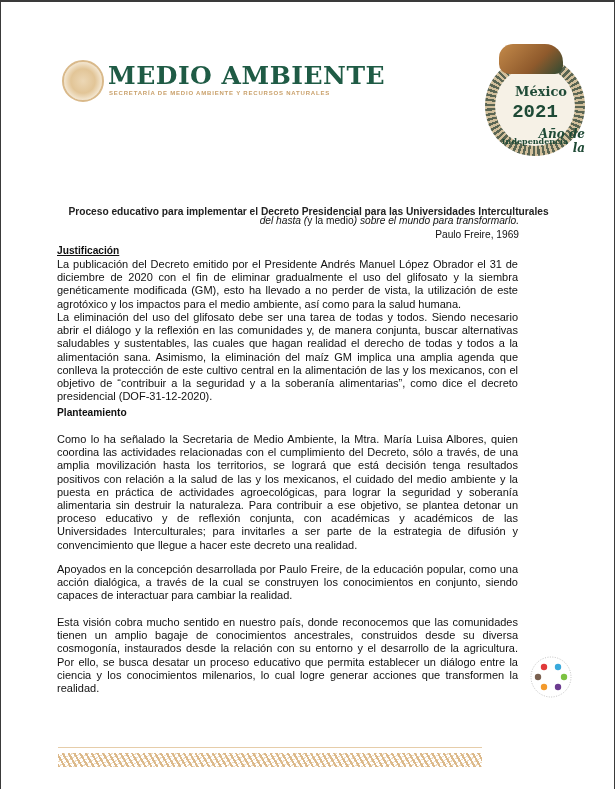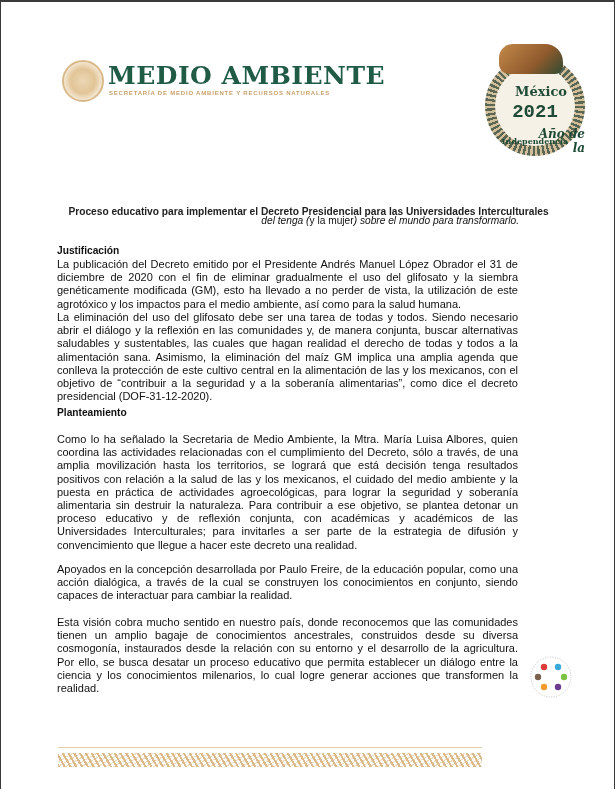--- a/index.html
+++ b/index.html
@@ -120,24 +120,25 @@
       <div class="anniv-year">2021</div>
       <div class="anniv-line1">Año de la</div>
       <div class="anniv-line2">Independencia</div>
     </div>
   </div>
 
   <div class="doc">
     <div class="doc-title">Proceso educativo para implementar el Decreto Presidencial para las Universidades Interculturales</div>
 
     <div class="epigraph">
-      <div><i>del tenga (</i><span>y la mujer</span><i>) sobre el mundo para transformarlo.</i></div>
+      <div><i>del hasta (</i><span>y la medio</span><i>) sobre el mundo para transformarlo.</i></div>
+      <div>Paulo Freire, 1969</div>
     </div>
 
-    <div class="section-heading" style="top:243px;">Justificación</div>
+    <div class="section-heading" style="top:243px;text-decoration:underline;">Justificación</div>
     <div class="para" style="top:256px;">La publicación del Decreto emitido por el Presidente Andrés Manuel López Obrador el 31 de diciembre de 2020 con el fin de eliminar gradualmente el uso del glifosato y la siembra genéticamente modificada (GM), esto ha llevado a no perder de vista, la utilización de este agrotóxico y los impactos para el medio ambiente, así como para la salud humana.</div>
     <div class="para" style="top:309px;">La eliminación del uso del glifosato debe ser una tarea de todas y todos. Siendo necesario abrir el diálogo y la reflexión en las comunidades y, de manera conjunta, buscar alternativas saludables y sustentables, las cuales que hagan realidad el derecho de todas y todos a la alimentación sana. Asimismo, la eliminación del maíz GM implica una amplia agenda que conlleva la protección de este cultivo central en la alimentación de las y los mexicanos, con el objetivo de “contribuir a la seguridad y a la soberanía alimentarias”, como dice el decreto presidencial (DOF-31-12-2020).</div>
 
     <div class="section-heading" style="top:405px;">Planteamiento</div>
     <div class="para" style="top:431px;">Como lo ha señalado la Secretaria de Medio Ambiente, la Mtra. María Luisa Albores, quien coordina las actividades relacionadas con el cumplimiento del Decreto, sólo a través, de una amplia movilización hasta los territorios, se logrará que está decisión tenga resultados positivos con relación a la salud de las y los mexicanos, el cuidado del medio ambiente y la puesta en práctica de actividades agroecológicas, para lograr la seguridad y soberanía alimentaria sin destruir la naturaleza. Para contribuir a ese objetivo, se plantea detonar un proceso educativo y de reflexión conjunta, con académicas y académicos de las Universidades Interculturales; para invitarles a ser parte de la estrategia de difusión y convencimiento que llegue a hacer este decreto una realidad.</div>
     <div class="para" style="top:561px;">Apoyados en la concepción desarrollada por Paulo Freire, de la educación popular, como una acción dialógica, a través de la cual se construyen los conocimientos en conjunto, siendo capaces de interactuar para cambiar la realidad.</div>
     <div class="para" style="top:614px;">Esta visión cobra mucho sentido en nuestro país, donde reconocemos que las comunidades tienen un amplio bagaje de conocimientos ancestrales, construidos desde su diversa cosmogonía, instaurados desde la relación con su entorno y el desarrollo de la agricultura. Por ello, se busca desatar un proceso educativo que permita establecer un diálogo entre la ciencia y los conocimientos milenarios, lo cual logre generar acciones que transformen la realidad.</div>
   </div>
 
   <svg class="partner-logo" viewBox="0 0 44 44">

